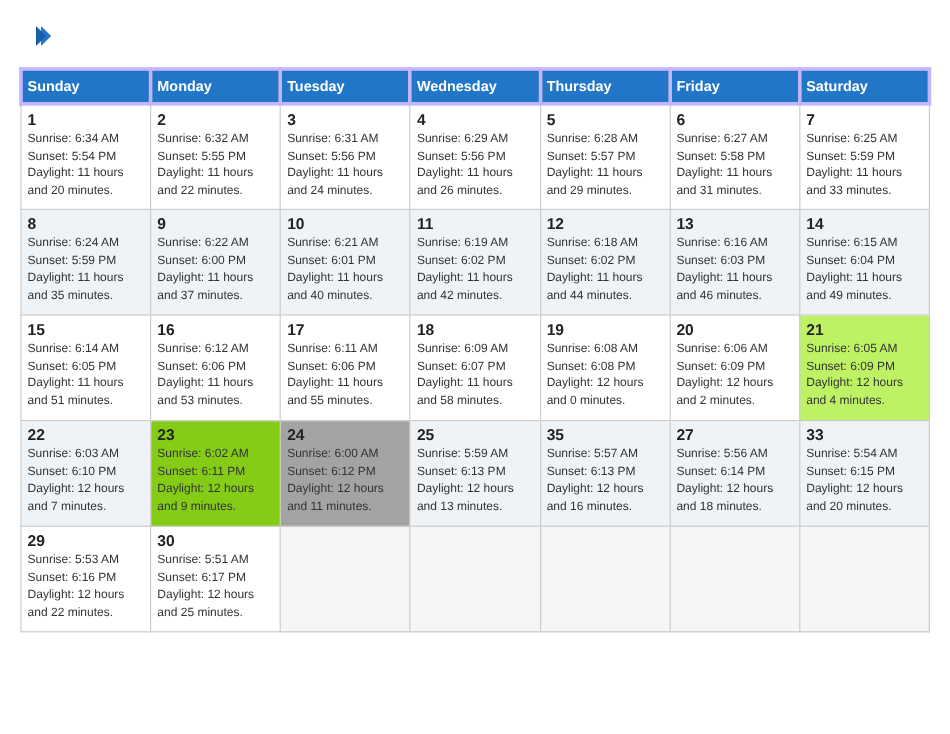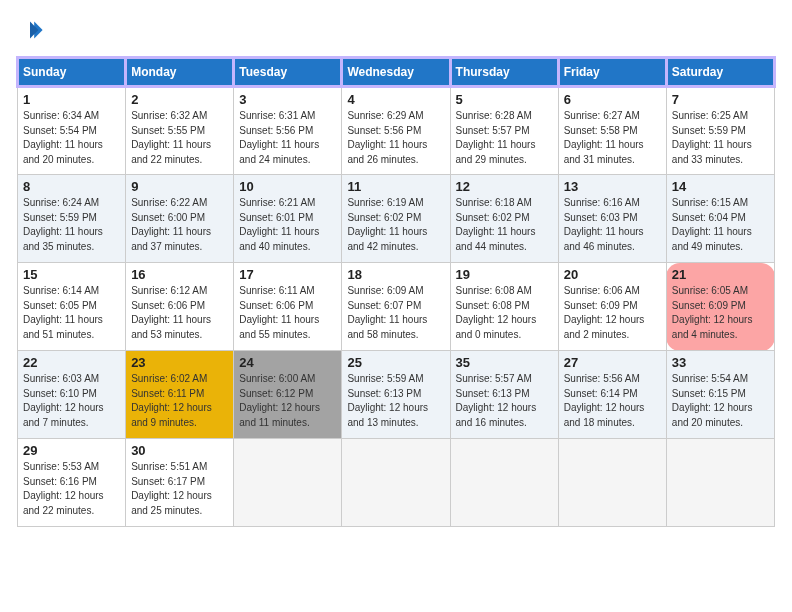--- a/index.html
+++ b/index.html
@@ -284,39 +284,39 @@
         </span>
       </td>
         <td style="background: rgb(255, 255, 255);">
         <span class="day-num">20</span>
         <span class="day-info">
           Sunrise: 6:06 AM<br>
           Sunset: 6:09 PM<br>
           Daylight: 12 hours and 2 minutes.
         </span>
       </td>
-        <td style="background: #fca5a5; border-radius: 14px;">
+        <td style="background: #bef264;">
         <span class="day-num">21</span>
         <span class="day-info">
           Sunrise: 6:05 AM<br>
           Sunset: 6:09 PM<br>
           Daylight: 12 hours and 4 minutes.
         </span>
       </td>
       </tr>
       <tr>
         <td style="background: rgb(238, 243, 248);">
         <span class="day-num">22</span>
         <span class="day-info">
           Sunrise: 6:03 AM<br>
           Sunset: 6:10 PM<br>
           Daylight: 12 hours and 7 minutes.
         </span>
       </td>
-        <td style="background: #eab308;">
+        <td style="background: #84cc16;">
         <span class="day-num">23</span>
         <span class="day-info">
           Sunrise: 6:02 AM<br>
           Sunset: 6:11 PM<br>
           Daylight: 12 hours and 9 minutes.
         </span>
       </td>
         <td style="background: #a3a3a3;">
         <span class="day-num">24</span>
         <span class="day-info">

